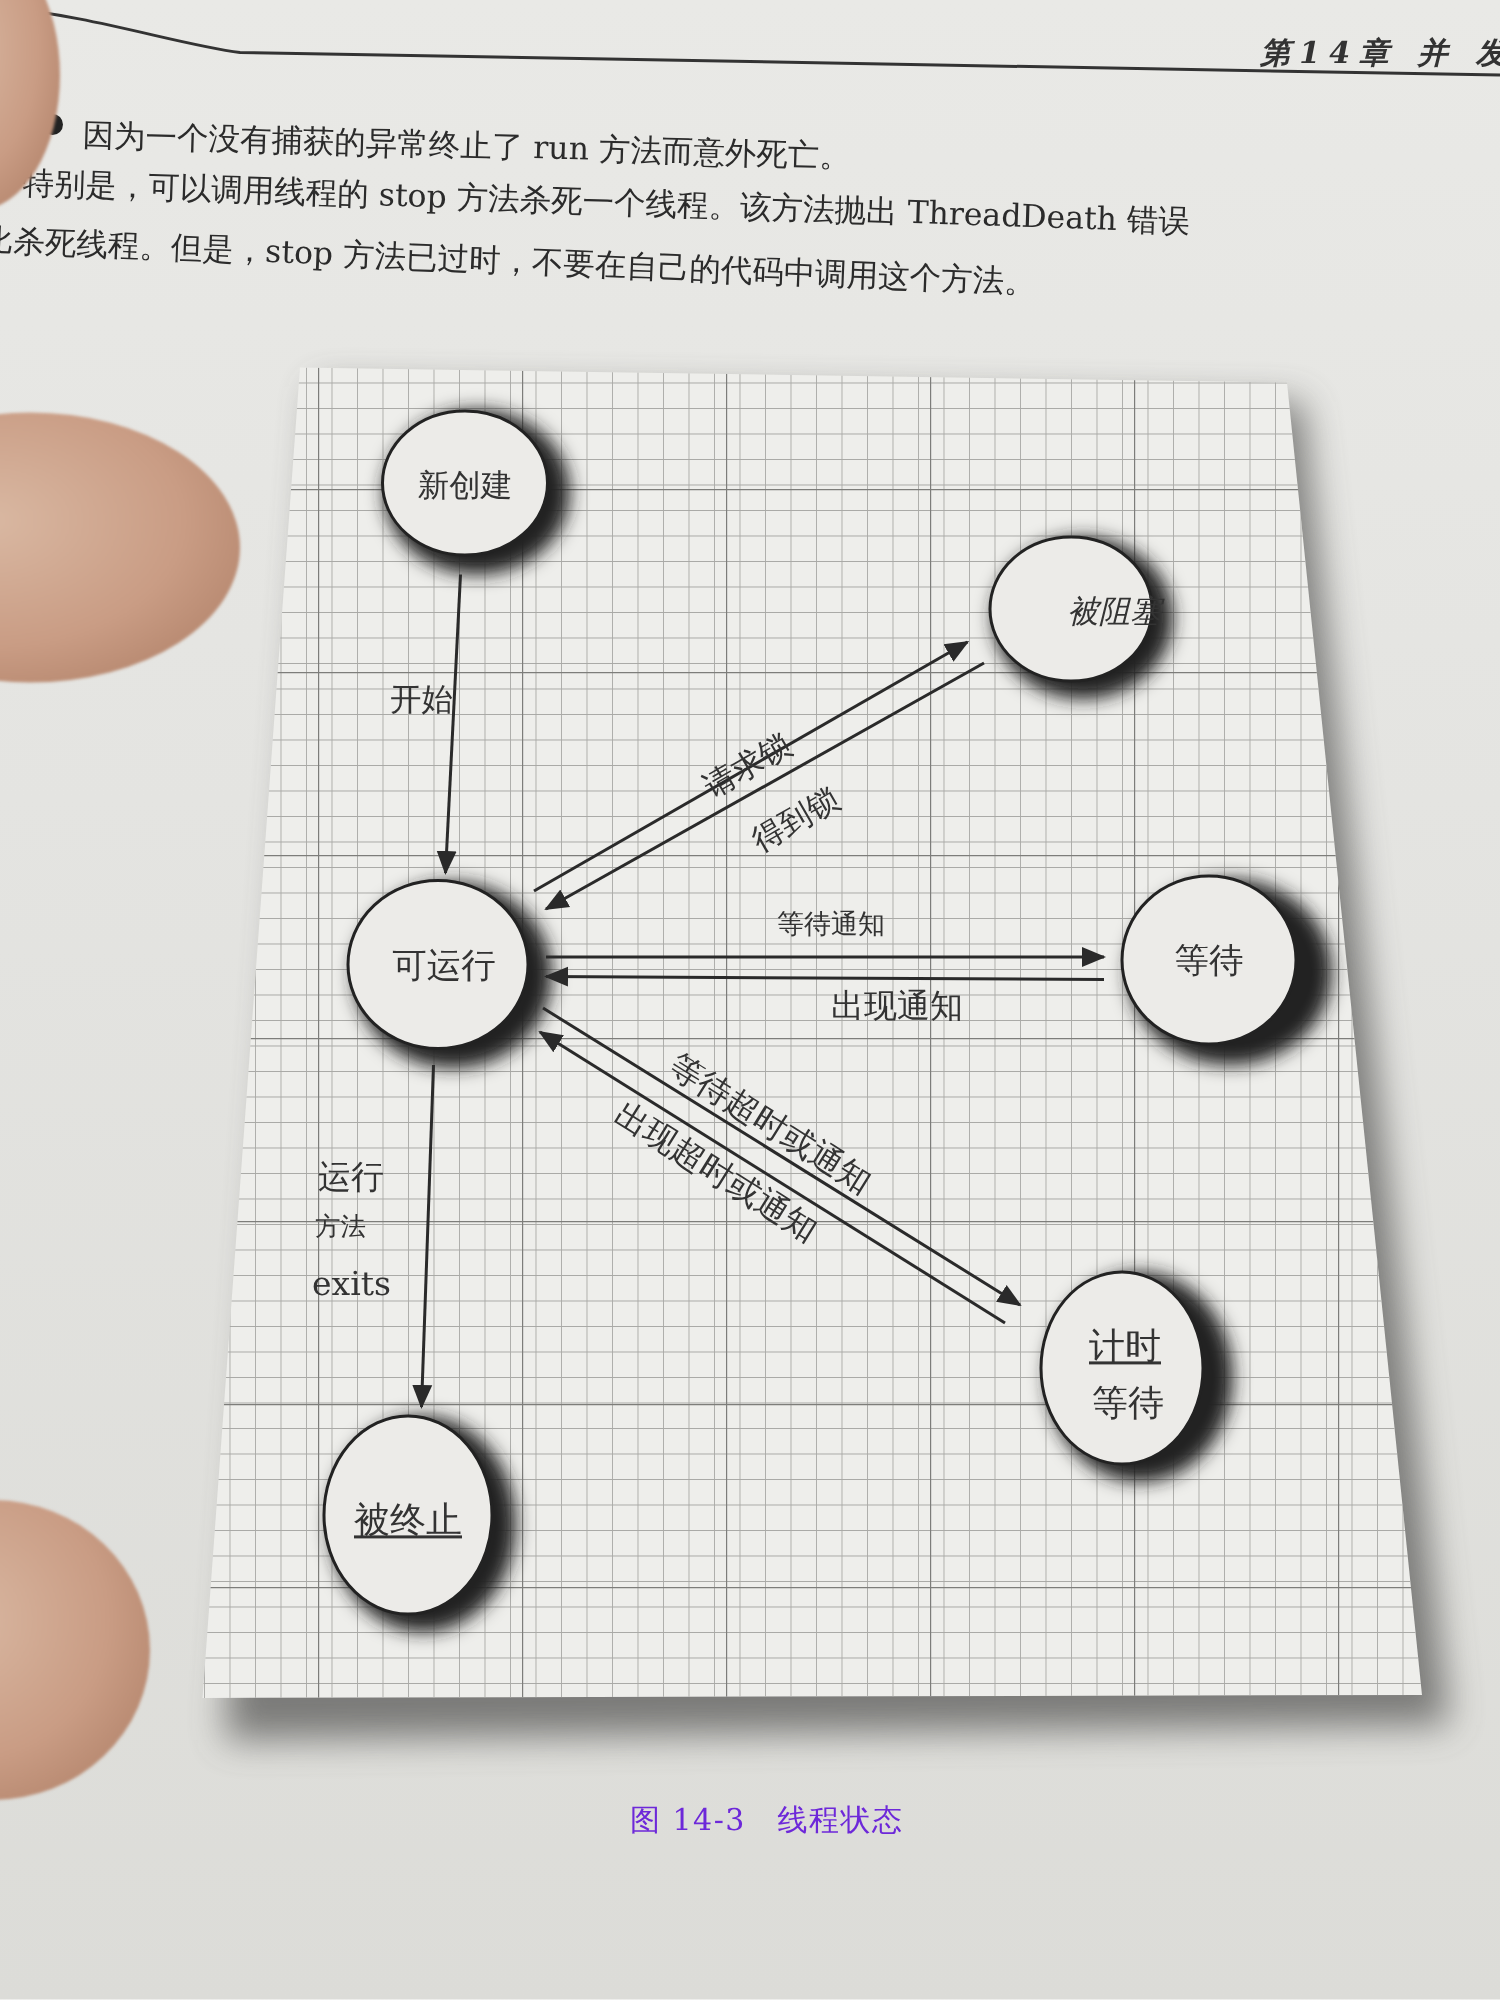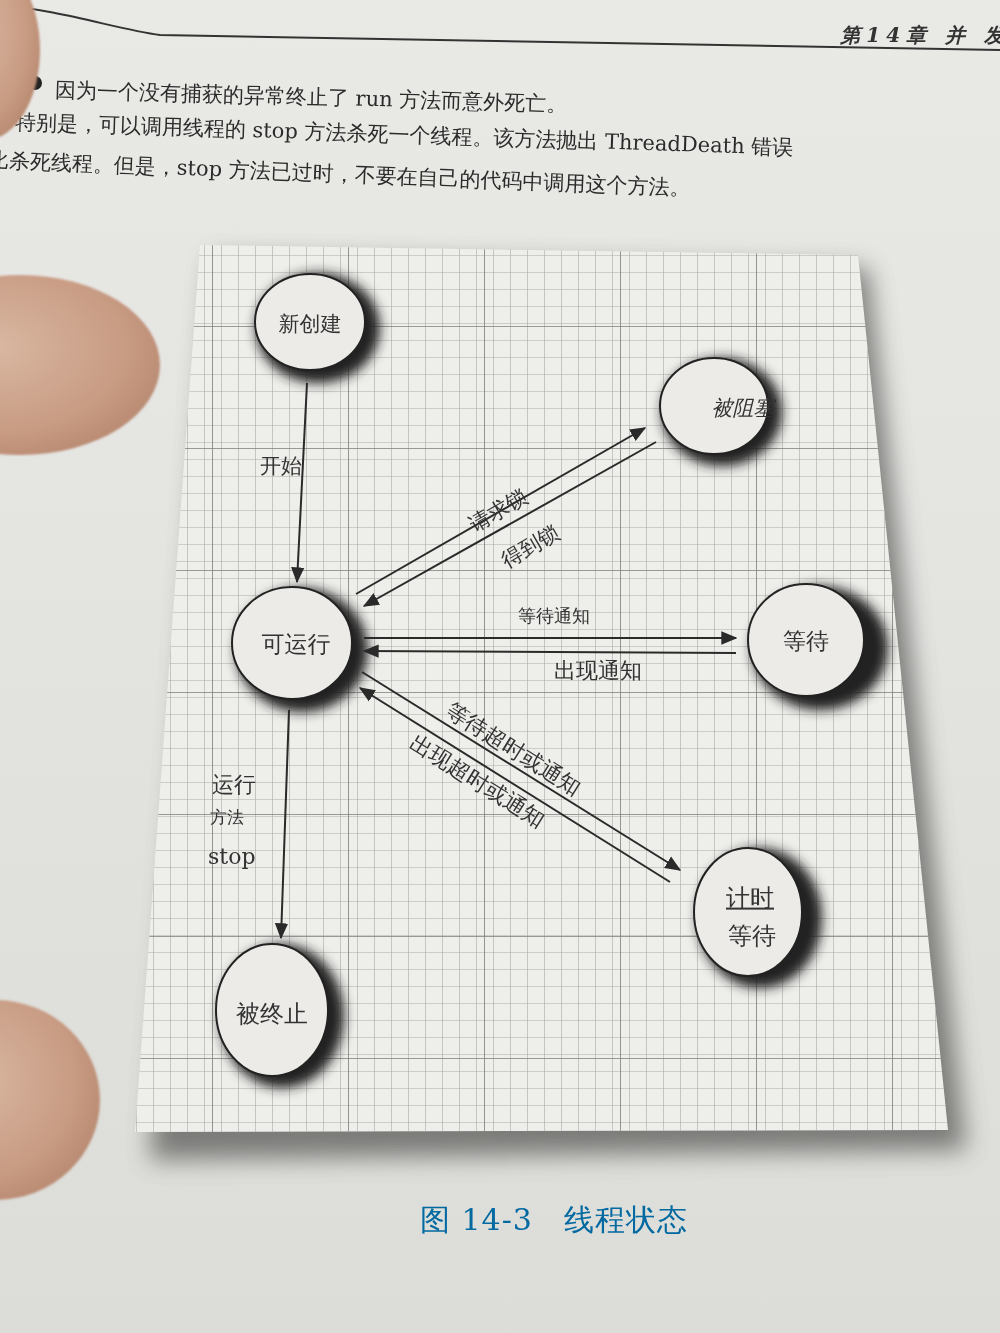--- a/index.html
+++ b/index.html
@@ -24,21 +24,21 @@
     .para-line {
       position:absolute; white-space:nowrap; font-size:21px; color:#2b2b2b;
       transform-origin:left center;
     }
     .bullet {
       position:absolute; left:28px; top:76px; width:14px; height:14px; border-radius:50%;
       background:#222;
     }
     .panel-wrap { position:absolute; left:0; top:0; width:1000px; height:1333px; }
     .caption {
-      position:absolute; left:420px; top:1200px; font-size:30px; color:#0369a1;
+      position:absolute; left:420px; top:1200px; font-size:20px; color:#6d28d9;
       letter-spacing:1px; white-space:nowrap;
     }
     .node-label {
       position:absolute; font-size:21px; color:#333; white-space:nowrap;
       transform:translate(-50%,-50%); text-align:center; line-height:1.45;
     }
     .edge-label {
       position:absolute; font-size:21px; color:#333; white-space:nowrap;
       transform-origin:left top;
     }
@@ -113,26 +113,26 @@
   <line x1="670" y1="882" x2="360" y2="688" stroke="#2a2a2a" stroke-width="2" marker-end="url(#arrow)"></line>
   <line x1="289" y1="710" x2="281" y2="938" stroke="#2a2a2a" stroke-width="2" marker-end="url(#arrow)"></line>
 </svg>
 
 <div class="node-label" style="left:310px; top:324px;">新创建</div>
 <div class="node-label" style="left:743px; top:408px;font-style:italic;">被阻塞</div>
 <div class="node-label" style="left:296px; top:645px; font-size:23px;">可运行</div>
 <div class="node-label" style="left:806px; top:642px; font-size:23px;">等待</div>
 <div class="node-label" style="left:750px; top:898px; font-size:24px;text-decoration:underline;">计时</div>
 <div class="node-label" style="left:752px; top:936px; font-size:24px;">等待</div>
-<div class="node-label" style="left:272px; top:1014px; font-size:24px;">被终止</div>
+<div class="node-label" style="left:272px; top:1014px; font-size:24px;text-decoration:underline;">被终止</div>
 
 <div class="edge-label" style="left:260px; top:452px;">开始</div>
 <div class="edge-label" style="left:464px; top:514px; transform:rotate(-30deg);">请求锁</div>
 <div class="edge-label" style="left:496px; top:550px; transform:rotate(-30deg);">得到锁</div>
 <div class="edge-label" style="left:518px; top:604px; font-size:18px;">等待通知</div>
 <div class="edge-label" style="left:518px; top:656px; font-size:22px;margin-left:36px;">出现通知</div>
 <div class="edge-label" style="left:456px; top:696px; transform:rotate(32deg); font-size:22px;">等待超时或通知</div>
 <div class="edge-label" style="left:420px; top:728px; transform:rotate(32deg); font-size:22px;">出现超时或通知</div>
 <div class="edge-label" style="left:212px; top:770px; font-size:22px;text-align:right;">运行</div>
 <div class="edge-label" style="left:210px; top:806px; font-size:17px;">方法</div>
-<div class="edge-label" style="left:208px; top:844px; font-size:22px;">stop</div>
+<div class="edge-label" style="left:208px; top:844px; font-size:22px;">exits</div>
 
 <div class="caption">图 14-3　线程状态</div>
 
 </body></html>

